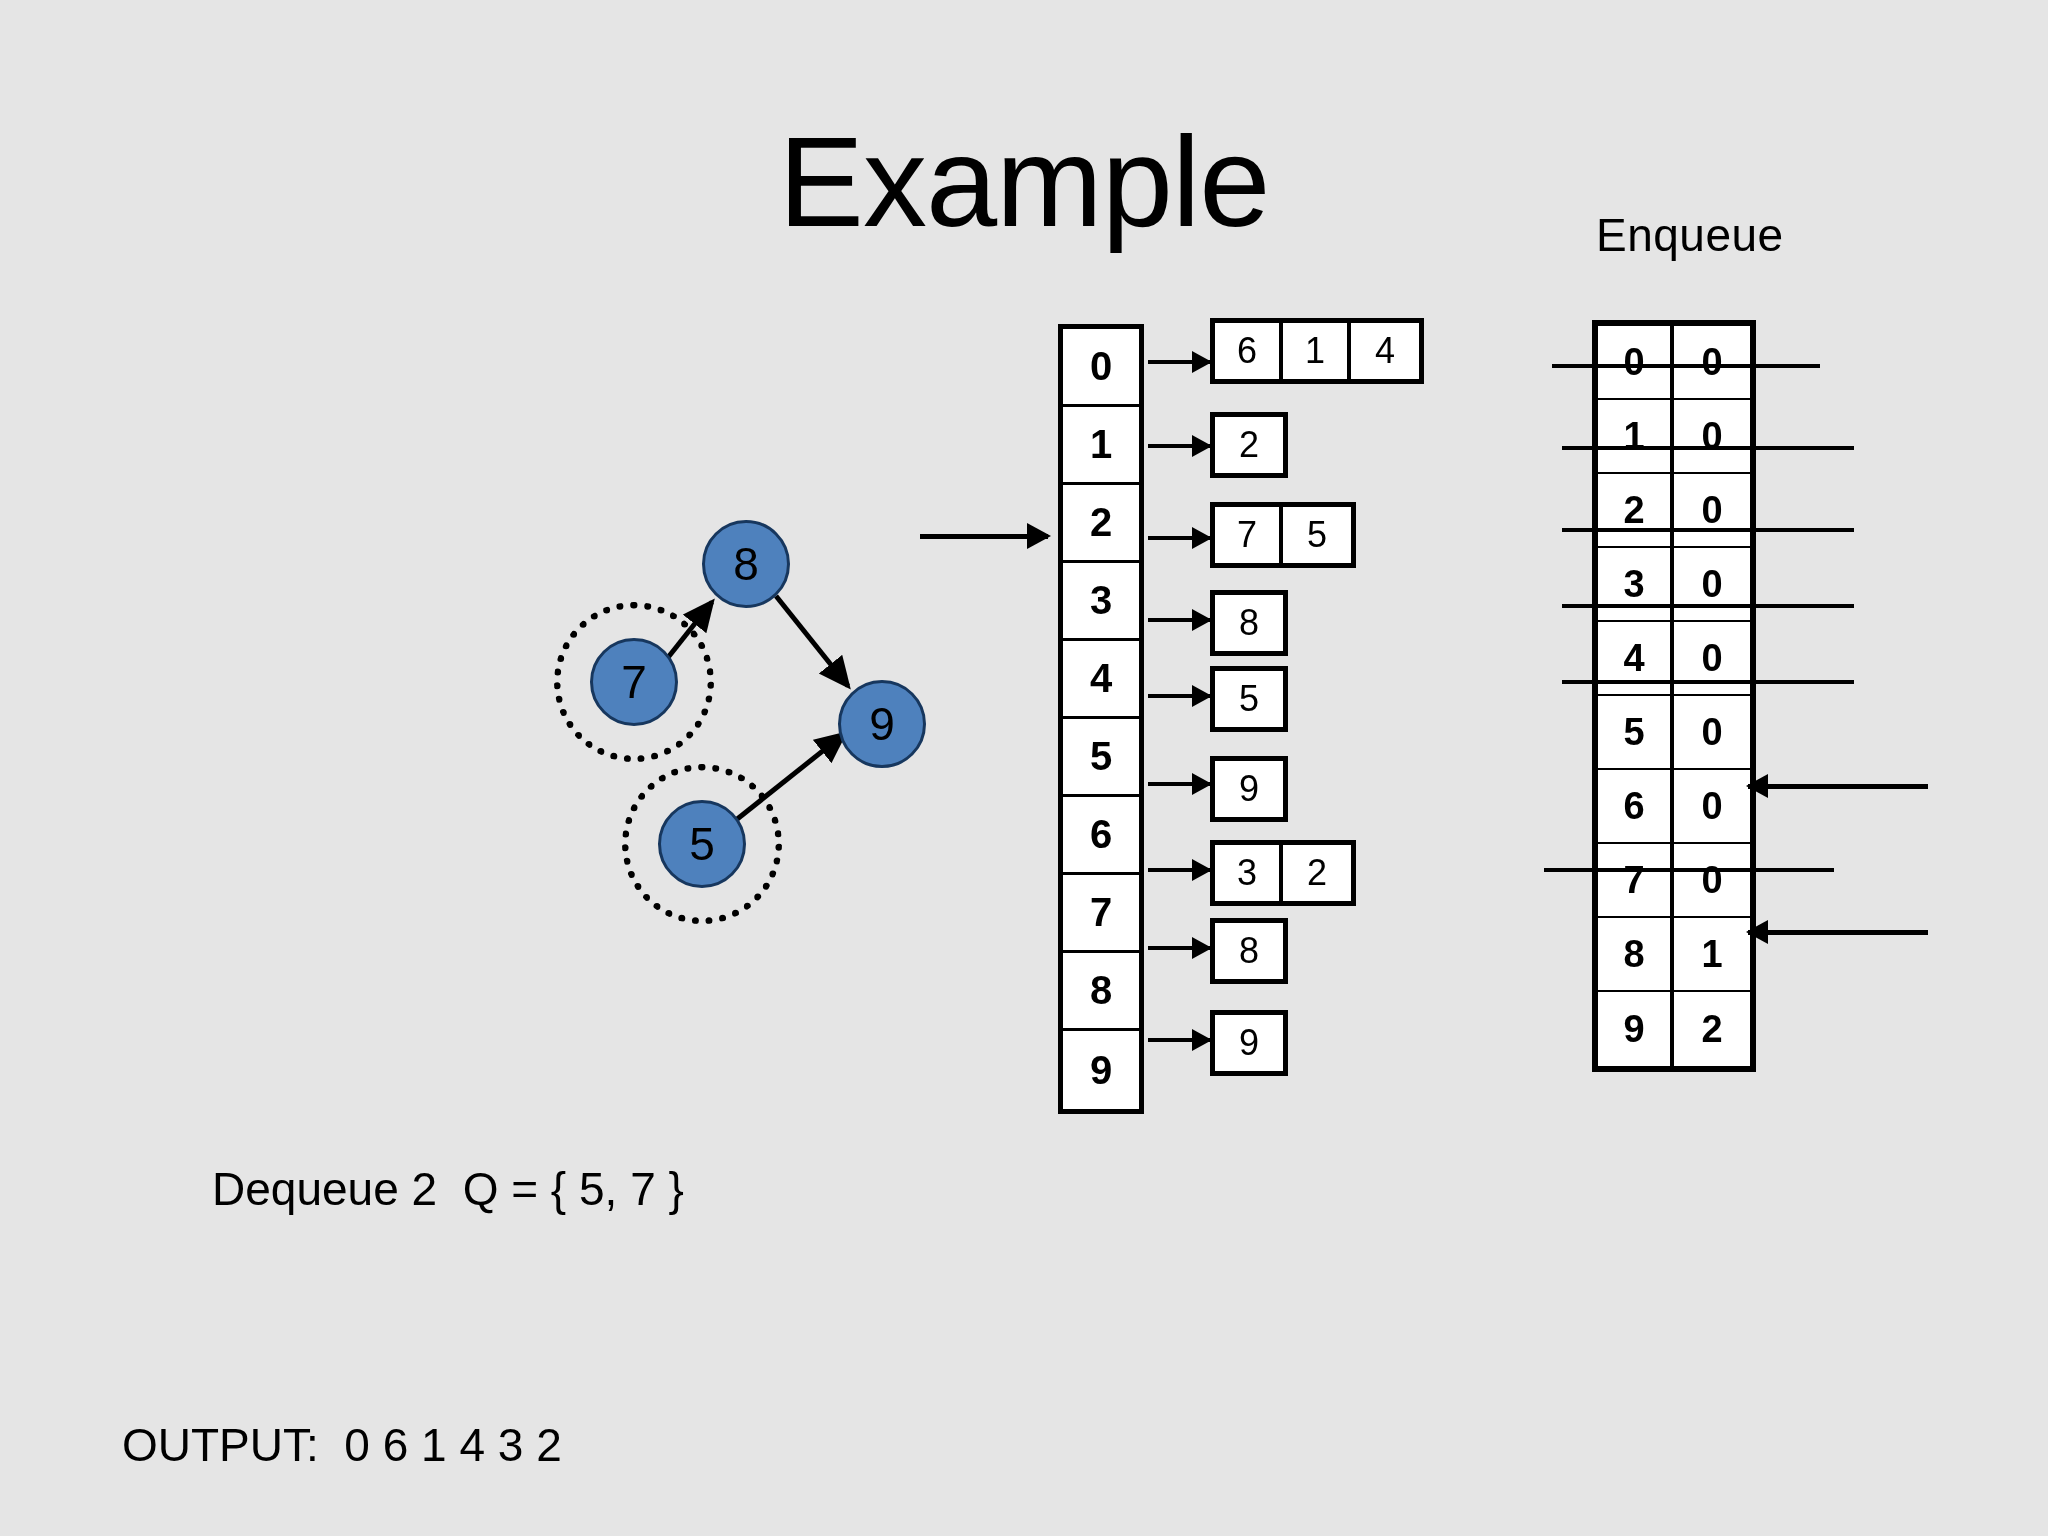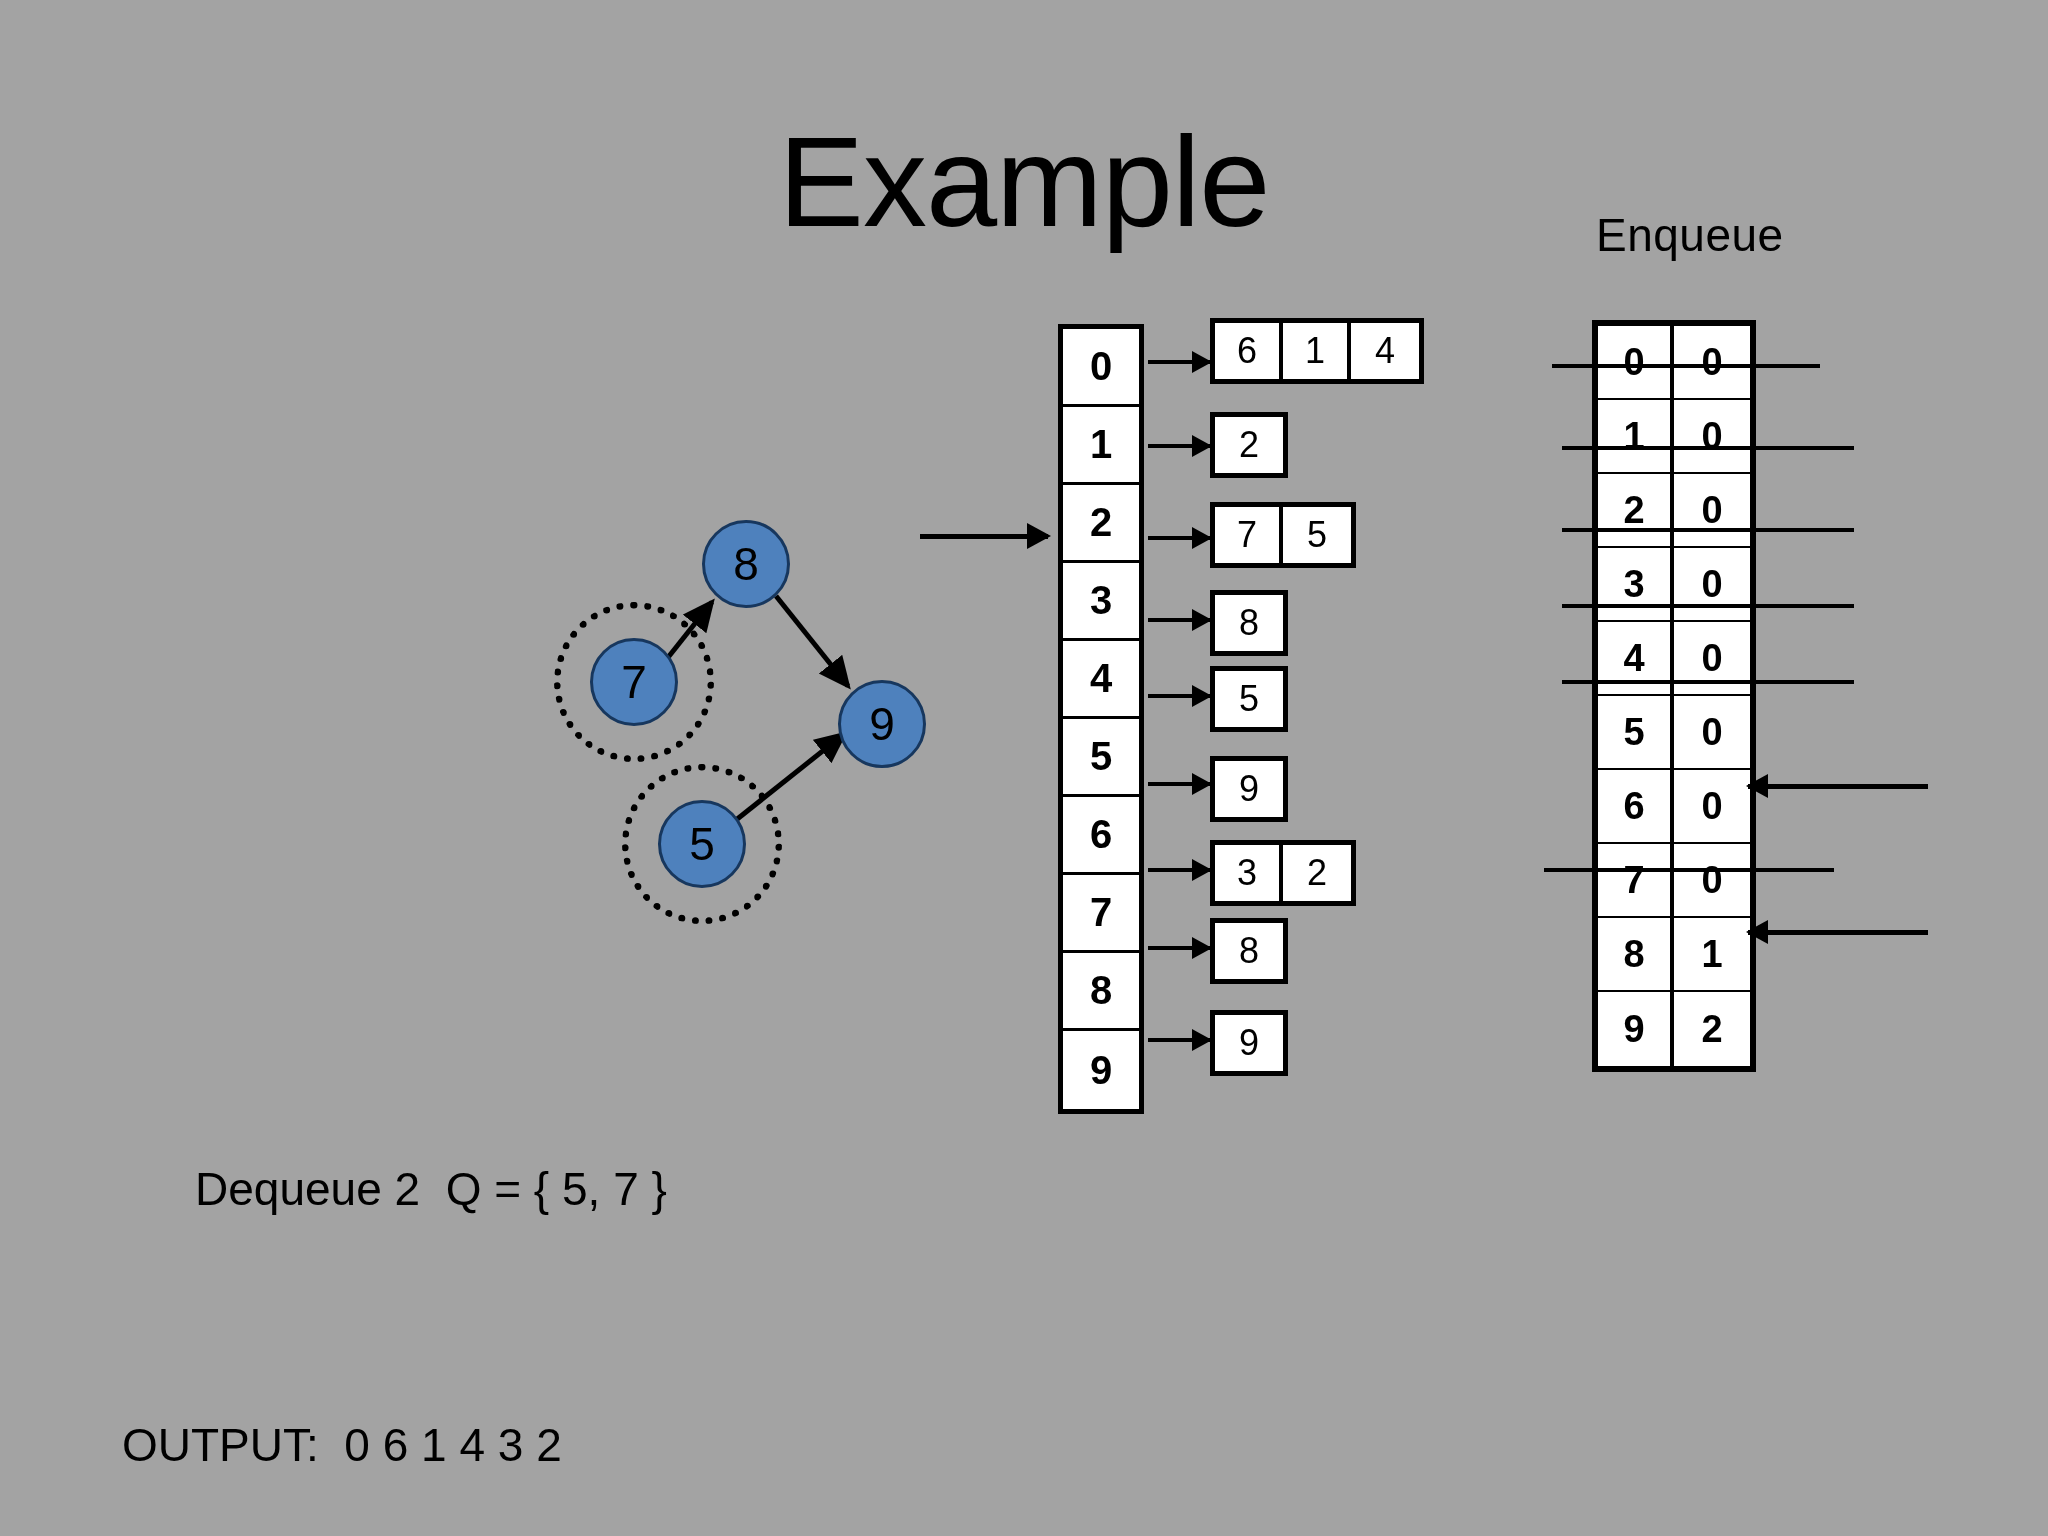--- a/index.html
+++ b/index.html
@@ -8,21 +8,21 @@
     background: #ffffff;
   }
   body {
     font-family: "Liberation Sans", sans-serif;
     color: #000000;
   }
   #slide {
     position: relative;
     width: 2048px;
     height: 1536px;
-    background: #a3a3a3;
+    background: #e5e5e5;
     overflow: hidden;
   }
 
   
   #slide-title {
     position: absolute;
     left: 0;
     top: 118px;
     width: 2048px;
     text-align: center;
@@ -209,21 +209,21 @@
     border-left: 24px solid #000000;
   }
 
   
   .caption {
     position: absolute;
     font-size: 46px;
     font-weight: 400;
     white-space: pre;
   }
-  #caption-dequeue { left: 195px; top: 1162px; }
+  #caption-dequeue { left: 212px; top: 1162px; }
   #caption-enqueue { left: 258px; top: 1222px; }
   #caption-output  { left: 122px; top: 1418px; font-size: 46px; text-align: center; }
 </style>
 </head>
 <body>
 
 <div id="slide">
 
   <div id="slide-title">Example</div>
 

